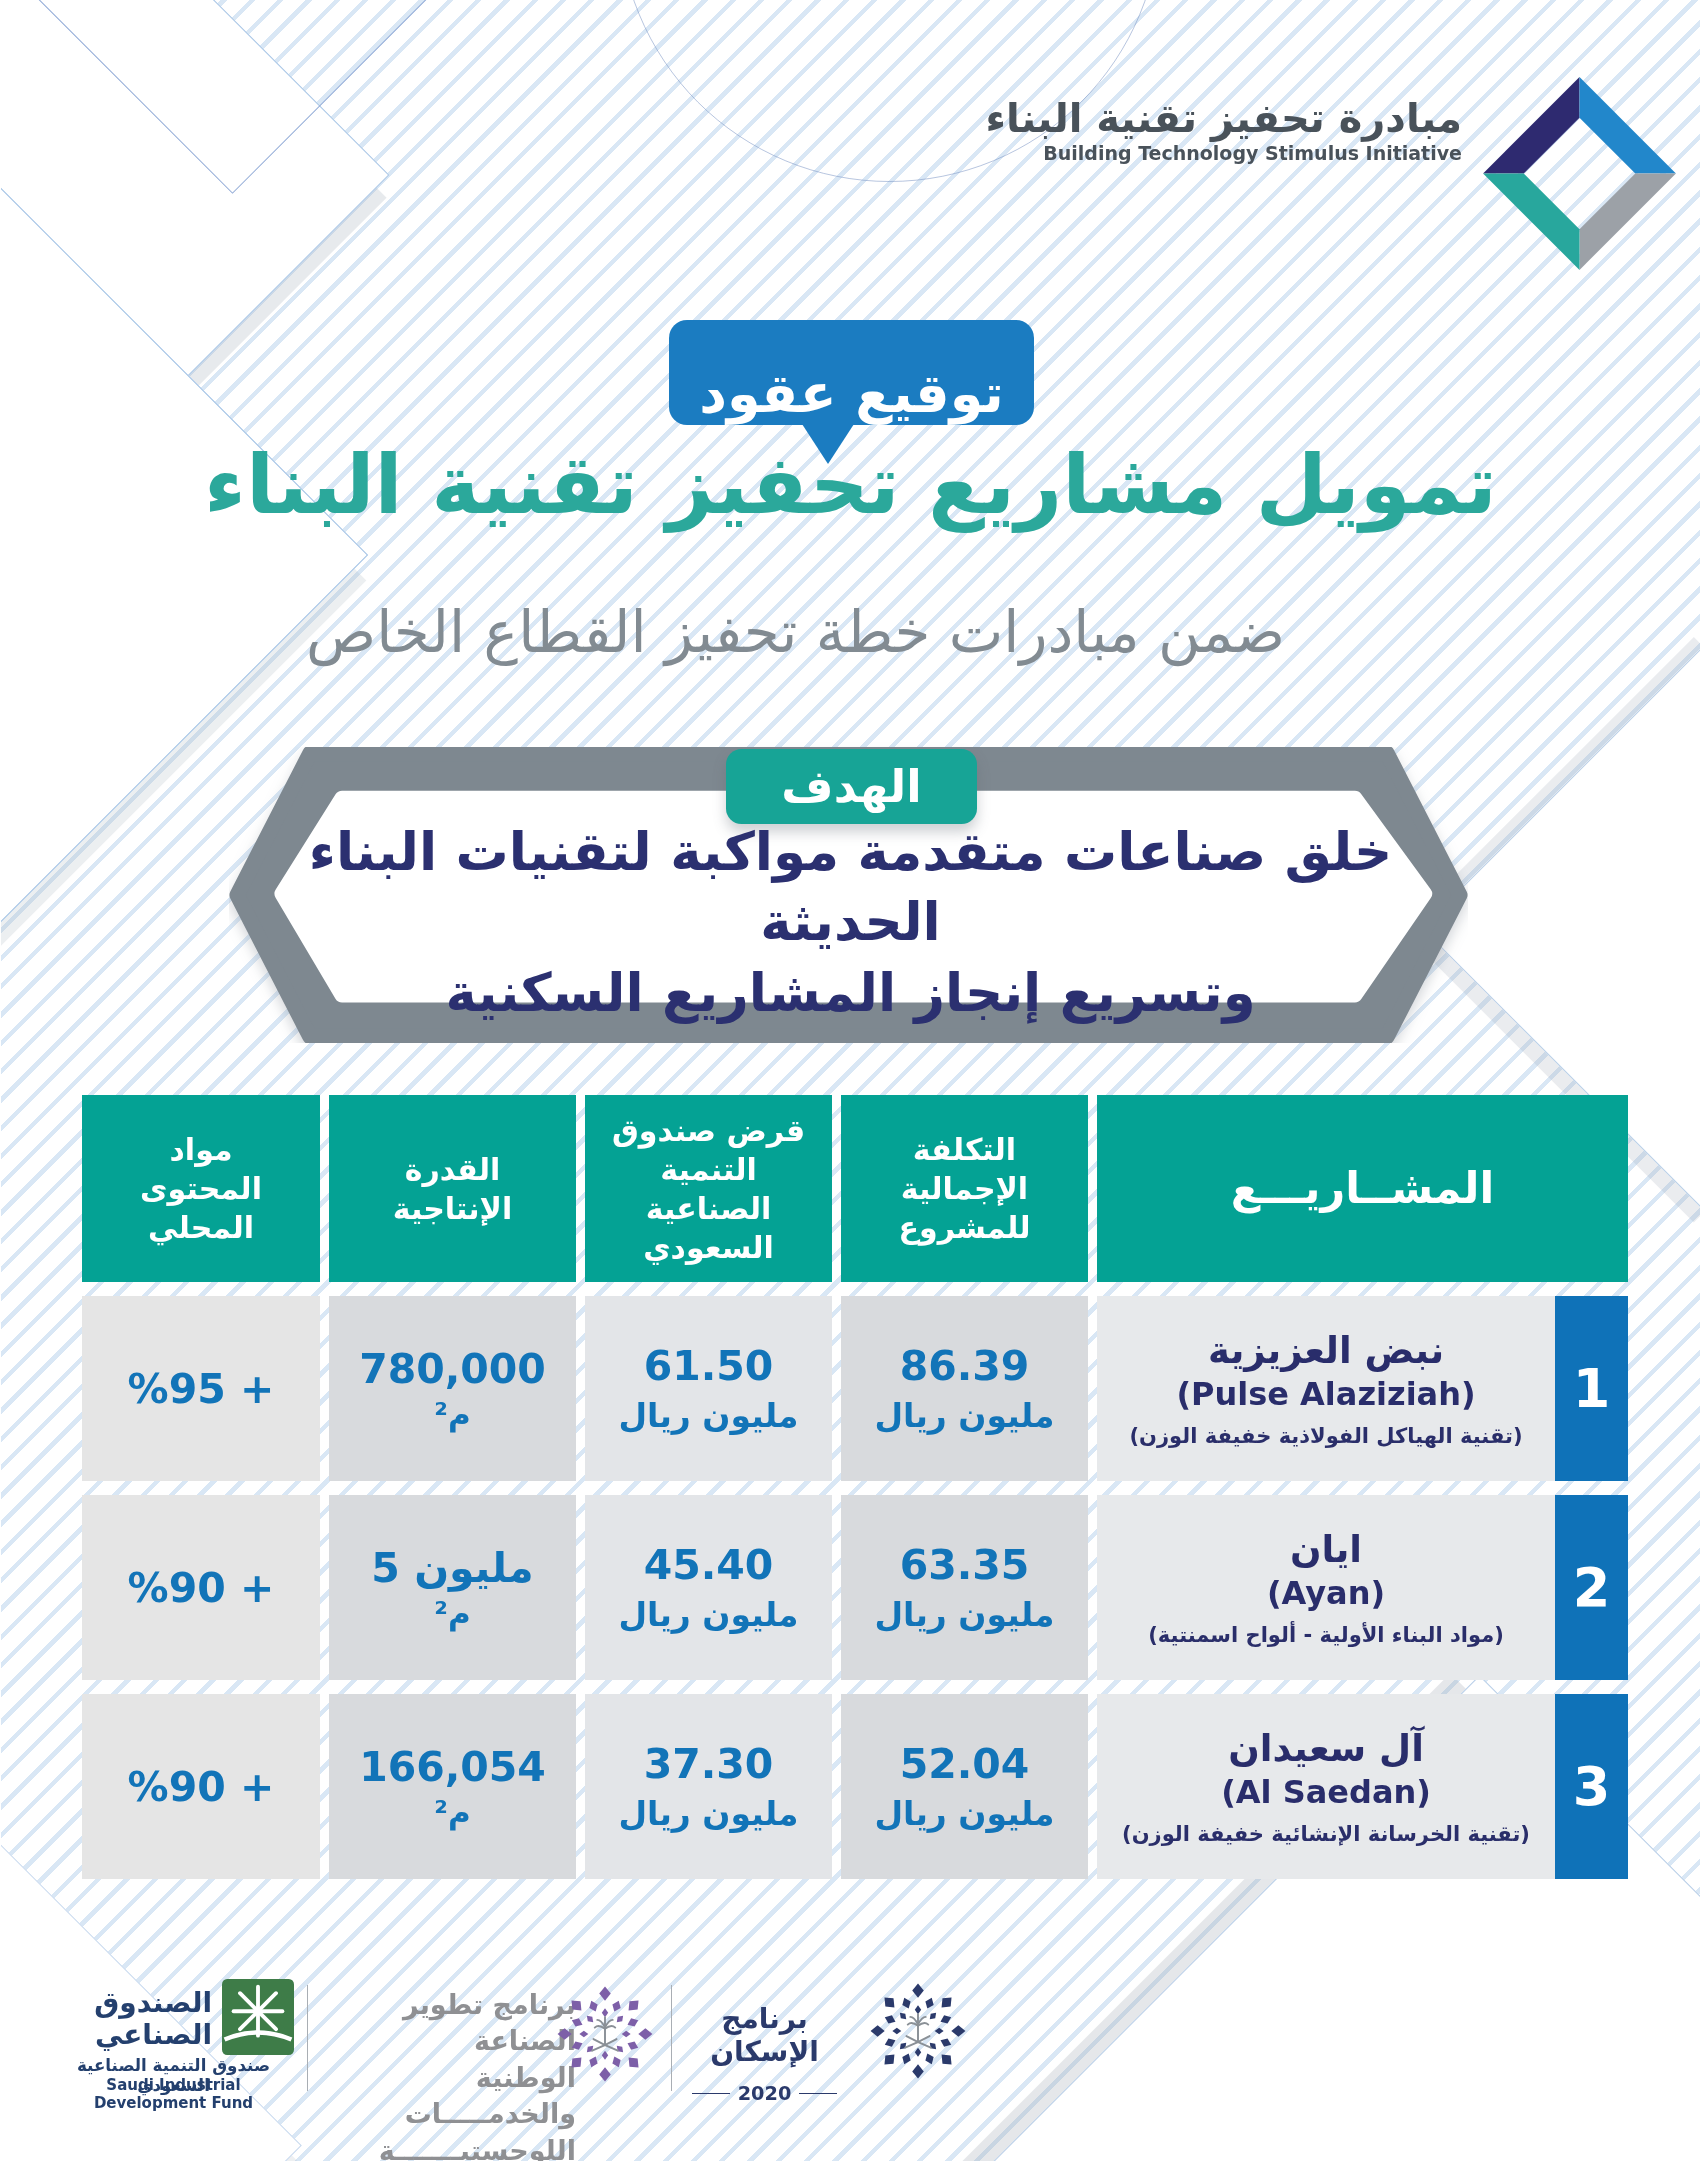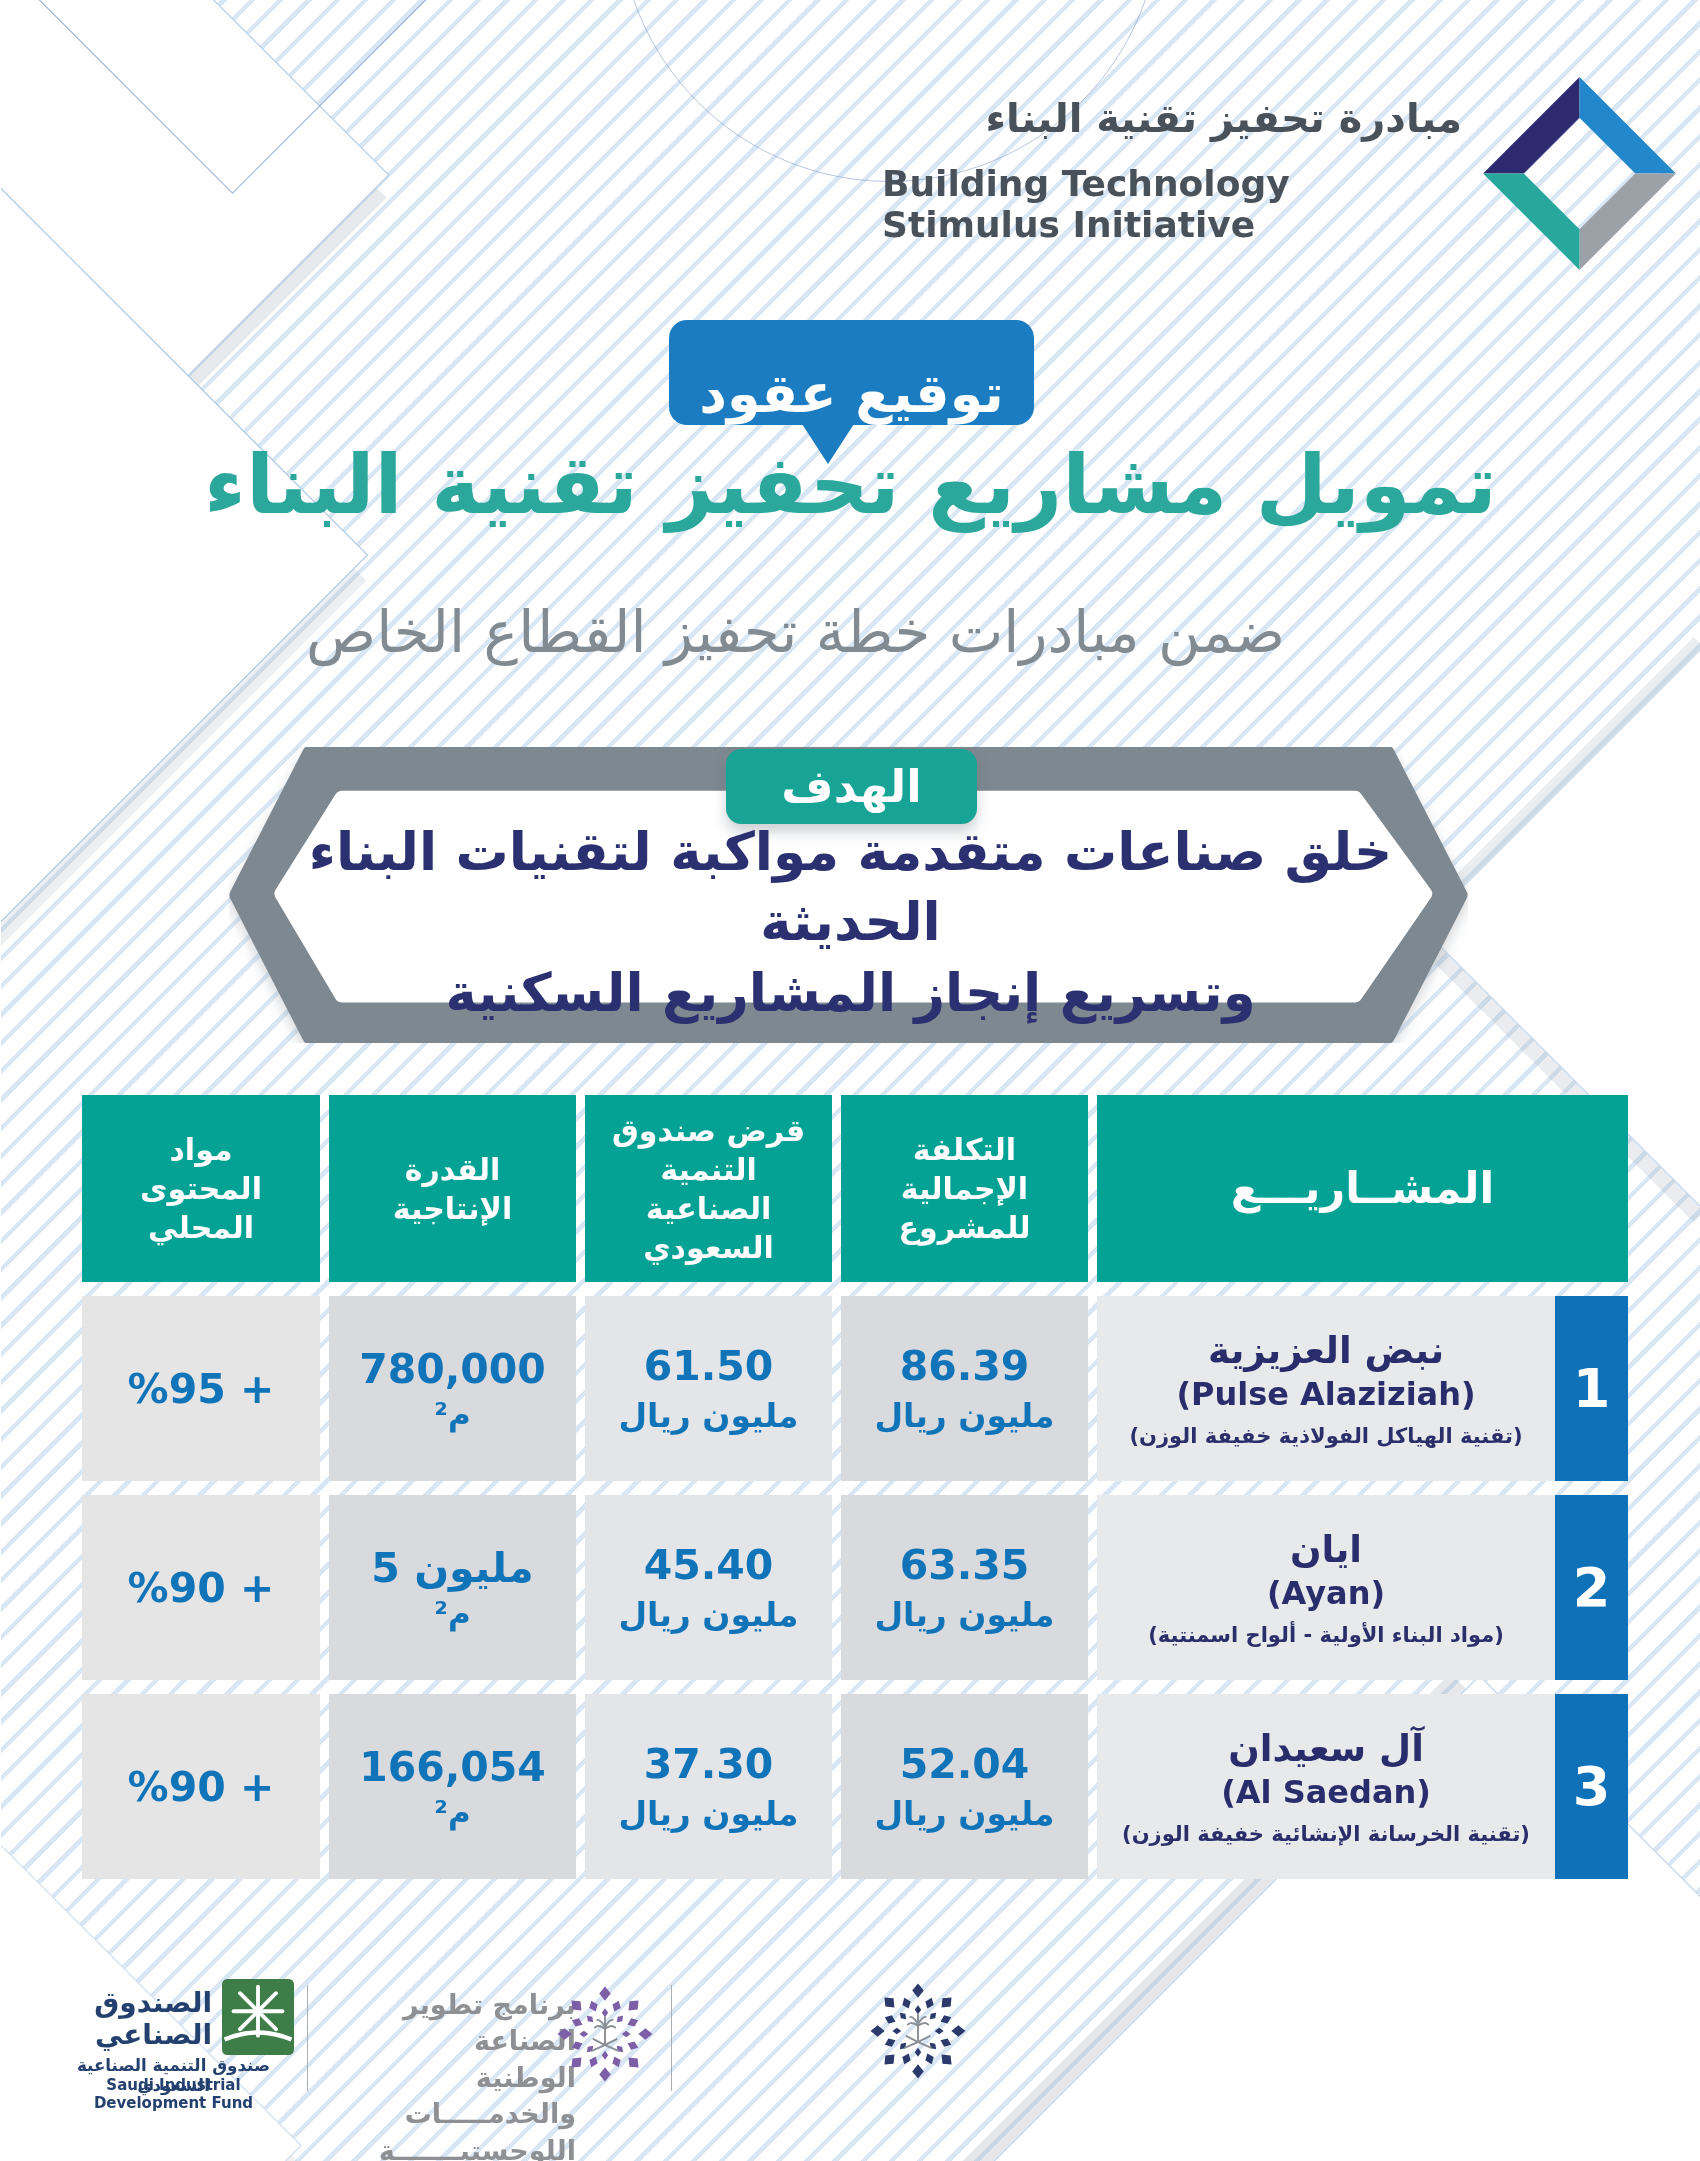--- a/index.html
+++ b/index.html
@@ -17,21 +17,21 @@
   .d1{width:502px;height:502px;left:-219px;top:-77px;box-shadow:14px 18px 0 rgba(170,180,190,.28);}
   .d2{width:554px;height:554px;left:-303px;top:277px;border-color:#9fc0e4;box-shadow:16.7px 19.3px 0 rgba(170,180,190,.22);}
   .d3{width:335px;height:335px;left:64px;top:-213px;background:transparent;border:1.3px solid #8fa9d6;}
   .d4{width:741px;height:741px;left:1108px;top:1829px;border-color:#b9cfe8;box-shadow:-22px 19.3px 0 rgba(150,160,170,.25);}
   .d5{width:451px;height:451px;left:-245px;top:1919px;border-color:#c6d8ee;box-shadow:11.6px 14px 0 rgba(170,180,190,.2);}
   .d6{width:412px;height:412px;left:1507px;top:721px;border-color:#b9cfe8;box-shadow:-13px 15.5px 0 rgba(160,170,180,.22);}
   .arc{width:541px;height:541px;left:618px;top:-361px;border:1.3px solid rgba(124,149,196,.55);border-radius:50%;background:transparent;}
   
   .brand-text{right:239px;top:95px;width:580px;text-align:left;direction:ltr;z-index:2;}
   .brand-ar{font-size:40px;font-weight:800;color:#49525a;text-align:right;direction:rtl;}
-  .brand-en{font-size:36px;font-weight:700;color:#49525a;margin-top:22px;}
+  .brand-en{font-size:19px;font-weight:700;color:#49525a;text-align:right;margin-top:1px;}
   .brand-mark{left:1478px;top:72px;z-index:2;}
   
   .badge{left:669px;top:320px;width:365px;height:105px;background:#1b7cc1;border-radius:18px;z-index:2;
          display:flex;align-items:flex-end;justify-content:center;color:#fff;font-size:54px;font-weight:800;}
   .badge-tail{left:802px;top:424px;width:0;height:0;z-index:2;
          border-left:26px solid transparent;border-right:26px solid transparent;border-top:40px solid #1b7cc1;}
   
   .main-title{left:0;top:437px;width:1701px;text-align:center;font-size:82px;font-weight:800;color:#2ba89b;z-index:2;}
   .sub-title{left:0;top:598px;width:1591px;text-align:center;font-size:58px;font-weight:500;color:#828b92;z-index:2;}
   
@@ -277,20 +277,28 @@
       <path d="M0,-10 Q-6,-22 -12,-22"></path>
         <path d="M0,-10 Q6,-22 12,-22"></path>
       <path d="M0,-12 Q0,-24 0,-26"></path>
       <path d="M-20,26 Q0,18 18,8"></path>
         <path d="M20,26 Q0,18 -18,8"></path>
     </g>
   </svg>
 
   <div class="abs vline vl2"></div>
 
+  <div class="abs housing">
+    <div class="housing-name">برنامج الإسكان</div>
+    <div class="housing-year">
+      <span class="dash"></span>
+      <span>2020</span>
+      <span class="dash"></span>
+    </div>
+  </div>
   <svg class="abs housing-emblem" width="100" height="100" viewBox="-78 -78 156 156">
     <g fill="#2b3a6b">
       <g>
           <path d="M0,-74 l9,11 -9,11 -9,-11z"></path>
           <path transform="rotate(45)" d="M0,-74 l9,11 -9,11 -9,-11z"></path>
           <path transform="rotate(90)" d="M0,-74 l9,11 -9,11 -9,-11z"></path>
           <path transform="rotate(135)" d="M0,-74 l9,11 -9,11 -9,-11z"></path>
           <path transform="rotate(180)" d="M0,-74 l9,11 -9,11 -9,-11z"></path>
           <path transform="rotate(225)" d="M0,-74 l9,11 -9,11 -9,-11z"></path>
           <path transform="rotate(270)" d="M0,-74 l9,11 -9,11 -9,-11z"></path>

